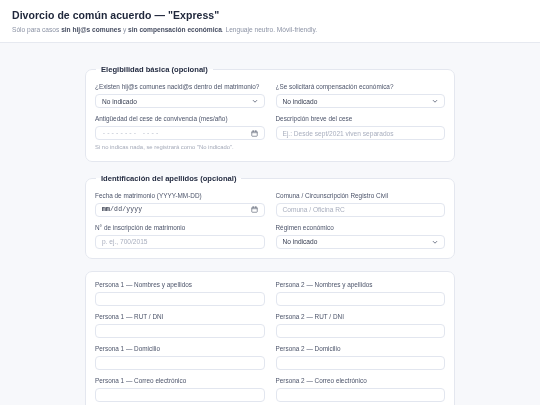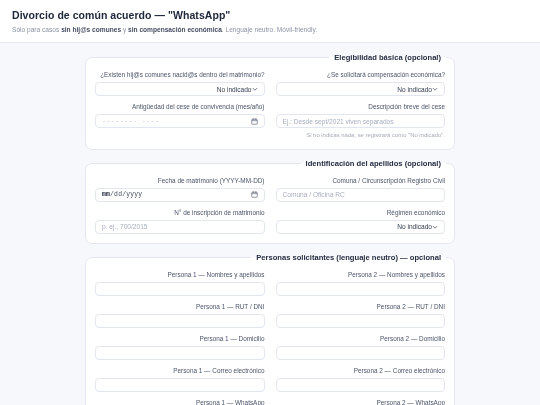--- a/index.html
+++ b/index.html
@@ -45,25 +45,24 @@
   .content {
     padding: 10px 0 0 0;
     height: 360px;
     box-sizing: border-box;
   }
 
   fieldset.card {
     border: 1px solid #e4e7ef;
     border-radius: 7px;
     background: #ffffff;
-    margin: 0 auto 9px auto;
+    margin: 12px auto 9px auto;
     width: 370px;
     box-sizing: border-box;
     padding: 6px 9px 9px 9px;
-    text-align: right;
   }
   fieldset.card > legend {
     font-size: 7.6px;
     font-weight: bold;
     color: #242c42;
     padding: 0 5px;
     margin-left: 1px;
   }
 
   .row {
@@ -151,21 +150,21 @@
     font-size: 5.9px;
     color: #a4aab9;
     margin-top: 4px;
     line-height: 1.3;
   }
 </style>
 </head>
 <body>
 
 <div class="page-header">
-  <h1 class="page-title">Divorcio de común acuerdo — "WhatsApp"</h1>
+  <h1 class="page-title">Divorcio de común acuerdo — "Express"</h1>
   <p class="page-subtitle"><span>Sólo para casos </span><span class="em">sin hij@s comunes</span><span> y </span><span class="em">sin compensación económica</span><span>. Lenguaje neutro. Móvil-friendly.</span></p>
 </div>
 
 <div class="content">
 
   <fieldset class="card">
     <legend>Elegibilidad básica (opcional)</legend>
 
     <div class="row">
       <div class="col">
@@ -263,21 +262,20 @@
                   <path d="M2 4 L5 7 L8 4" fill="none" stroke="#5d657a" stroke-width="1.4" stroke-linecap="round" stroke-linejoin="round"></path>
                 </svg>
             </span>
           </div>
         </div>
       </div>
     </div>
   </fieldset>
 
   <fieldset class="card">
-    <legend>Personas solicitantes (lenguaje neutro) — opcional</legend>
     <div id="applicant-rows">
         <div class="row">
           <div class="col">
             <div class="field first">
               <span class="field-label">Persona 1 — Nombres y apellidos</span>
               <div class="control"></div>
             </div>
           </div>
           <div class="col">
             <div class="field first">

